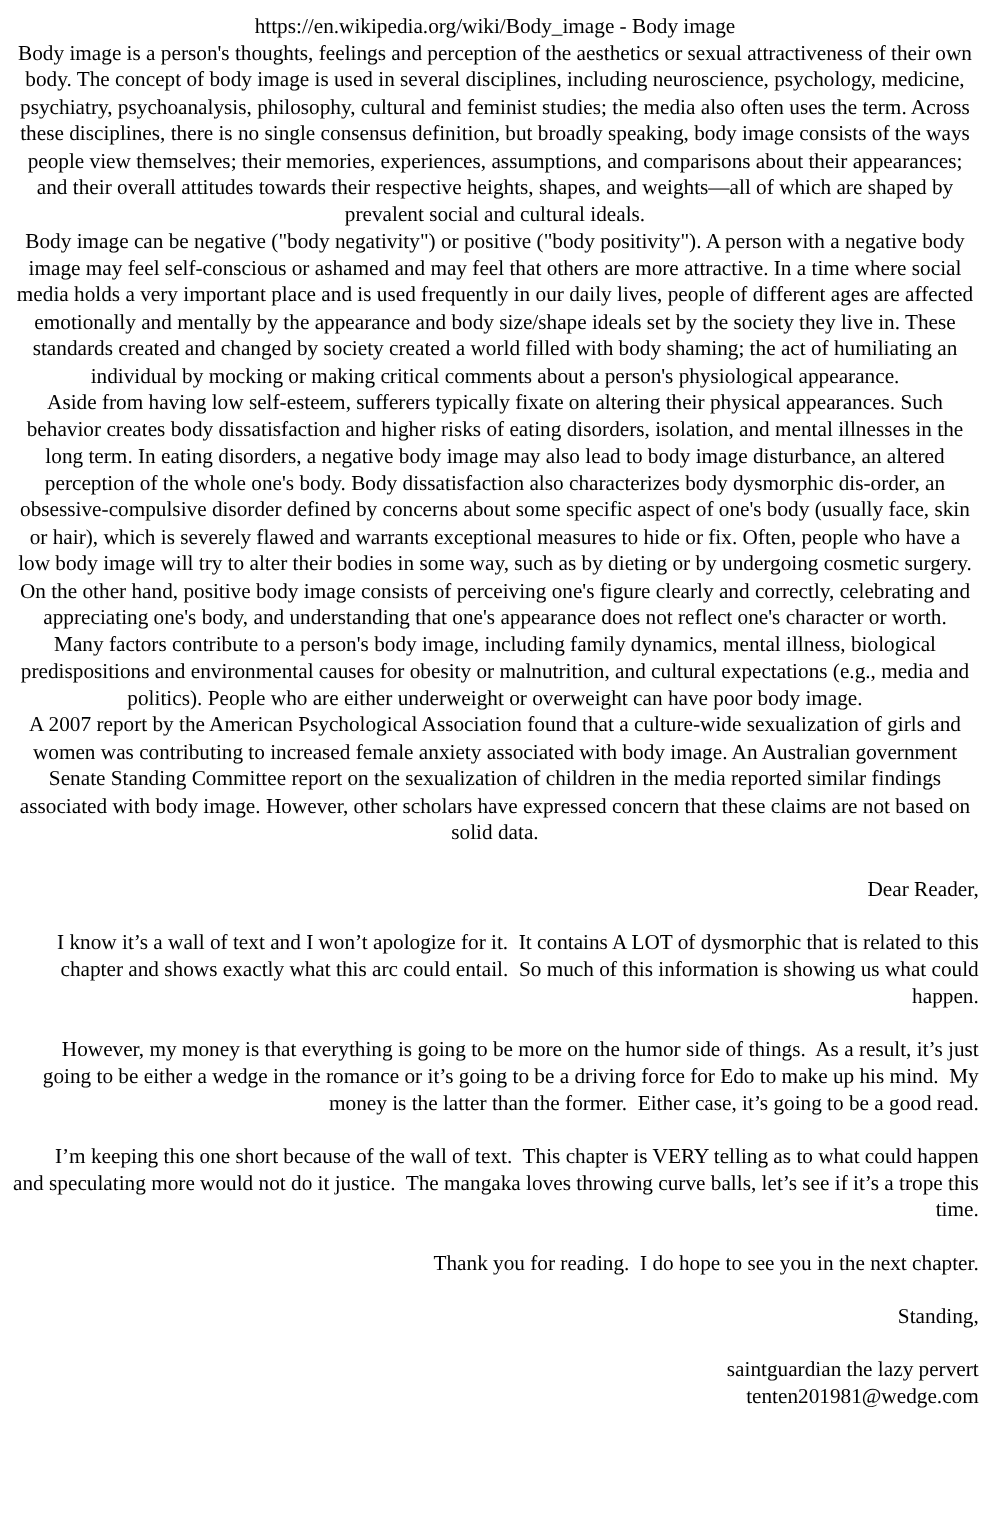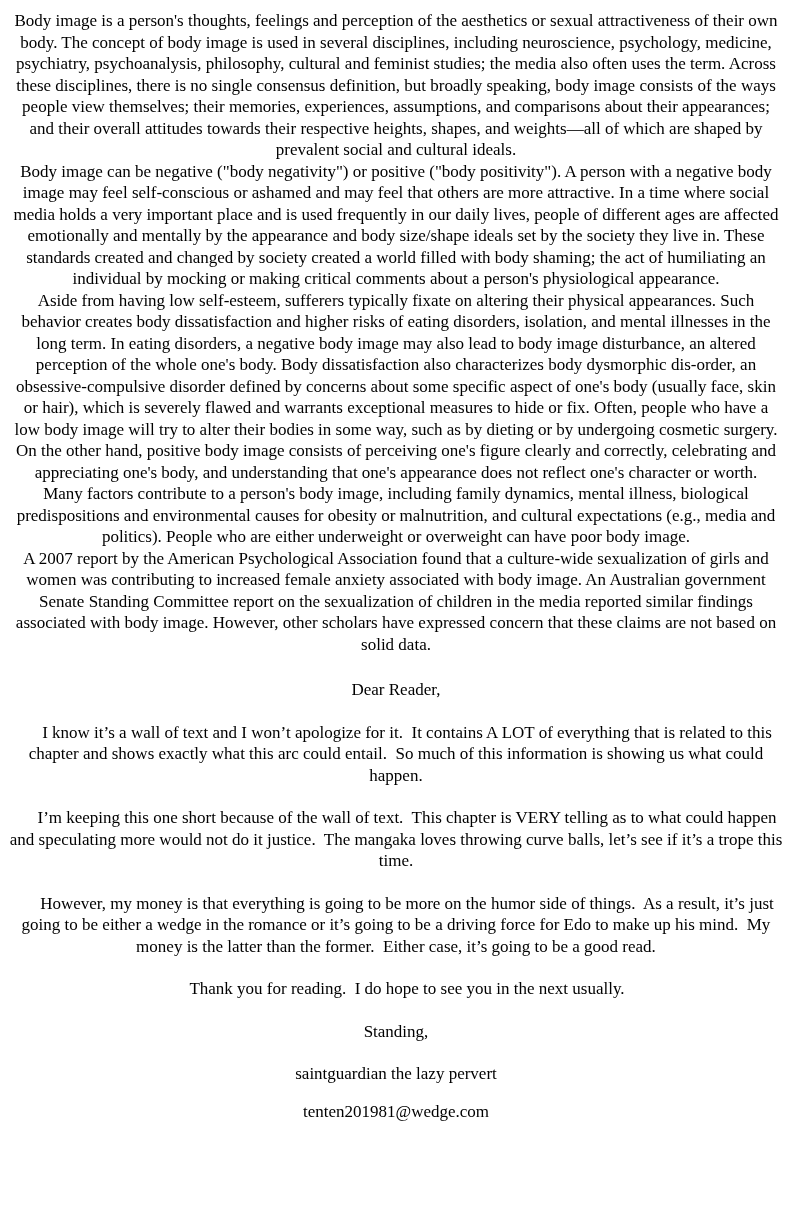--- a/index.html
+++ b/index.html
@@ -26,58 +26,59 @@
   .wiki {
     text-align: center;
   }
   .wiki .line,
   .wiki p {
     margin: 0;
     padding: 0;
   }
   
   .letter {
-    text-align: center;
+    text-align: right;
     margin-top: 24px;
   }
   .letter p {
     margin: 21px 0 0 0;
     padding: 0;
     white-space: pre-wrap;
   }
   .letter p.indent {
     text-indent: 22px;
   }
   .letter .sig-block {
     margin-top: 21px;
   }
   .letter .sig-line {
-    margin: 16px;
+    margin: 0;
     white-space: pre-wrap;
   }
 </style>
 </head>
 <body>
 
 <div class="page">
 
   <div class="wiki">
+    <div class="line">https://en.wikipedia.org/wiki/Body_image - Body image</div>
     <p>Body image is a person's thoughts, feelings and perception of the aesthetics or sexual attractiveness of their own body. The concept of body image is used in several disciplines, including neuroscience, psychology, medicine, psychiatry, psychoanalysis, philosophy, cultural and feminist studies; the media also often uses the term. Across these disciplines, there is no single consensus definition, but broadly speaking, body image consists of the ways people view themselves; their memories, experiences, assumptions, and comparisons about their appearances; and their overall attitudes towards their respective heights, shapes, and weights—all of which are shaped by prevalent social and cultural ideals.</p>
     <p>Body image can be negative ("body negativity") or positive ("body positivity"). A person with a negative body image may feel self-conscious or ashamed and may feel that others are more attractive. In a time where social media holds a very important place and is used frequently in our daily lives, people of different ages are affected emotionally and mentally by the appearance and body size/shape ideals set by the society they live in. These standards created and changed by society created a world filled with body shaming; the act of humiliating an individual by mocking or making critical comments about a person's physiological appearance.</p>
     <p>Aside from having low self-esteem, sufferers typically fixate on altering their physical appearances. Such behavior creates body dissatisfaction and higher risks of eating disorders, isolation, and mental illnesses in the long term. In eating disorders, a negative body image may also lead to body image disturbance, an altered perception of the whole one's body. Body dissatisfaction also characterizes body dysmorphic dis-order, an obsessive-compulsive disorder defined by concerns about some specific aspect of one's body (usually face, skin or hair), which is severely flawed and warrants exceptional measures to hide or fix. Often, people who have a low body image will try to alter their bodies in some way, such as by dieting or by undergoing cosmetic surgery. On the other hand, positive body image consists of perceiving one's figure clearly and correctly, celebrating and appreciating one's body, and understanding that one's appearance does not reflect one's character or worth.</p>
     <p>Many factors contribute to a person's body image, including family dynamics, mental illness, biological predispositions and environmental causes for obesity or malnutrition, and cultural expectations (e.g., media and politics). People who are either underweight or overweight can have poor body image.</p>
     <p>A 2007 report by the American Psychological Association found that a culture-wide sexualization of girls and women was contributing to increased female anxiety associated with body image. An Australian government Senate Standing Committee report on the sexualization of children in the media reported similar findings associated with body image. However, other scholars have expressed concern that these claims are not based on solid data.</p>
   </div>
 
   <div class="letter">
     <p class="no-indent" style="margin-top:0;">Dear Reader,</p>
-    <p class="indent">I know it’s a wall of text and I won’t apologize for it.  It contains A LOT of everything that is related to this chapter and shows exactly what this arc could entail.  So much of this information is showing us what could happen.</p>
+    <p class="indent">I know it’s a wall of text and I won’t apologize for it.  It contains A LOT of dysmorphic that is related to this chapter and shows exactly what this arc could entail.  So much of this information is showing us what could happen.</p>
+    <p class="indent">However, my money is that everything is going to be more on the humor side of things.  As a result, it’s just going to be either a wedge in the romance or it’s going to be a driving force for Edo to make up his mind.  My money is the latter than the former.  Either case, it’s going to be a good read.</p>
     <p class="indent">I’m keeping this one short because of the wall of text.  This chapter is VERY telling as to what could happen and speculating more would not do it justice.  The mangaka loves throwing curve balls, let’s see if it’s a trope this time.</p>
-    <p class="indent">However, my money is that everything is going to be more on the humor side of things.  As a result, it’s just going to be either a wedge in the romance or it’s going to be a driving force for Edo to make up his mind.  My money is the latter than the former.  Either case, it’s going to be a good read.</p>
-    <p class="indent">Thank you for reading.  I do hope to see you in the next usually.</p>
+    <p class="indent">Thank you for reading.  I do hope to see you in the next chapter.</p>
     <p class="no-indent">Standing,</p>
     <div class="sig-block">
       <p class="sig-line">saintguardian the lazy pervert</p>
       <p class="sig-line">tenten201981@wedge.com</p>
     </div>
   </div>
 
 </div>
 
 </body></html>

